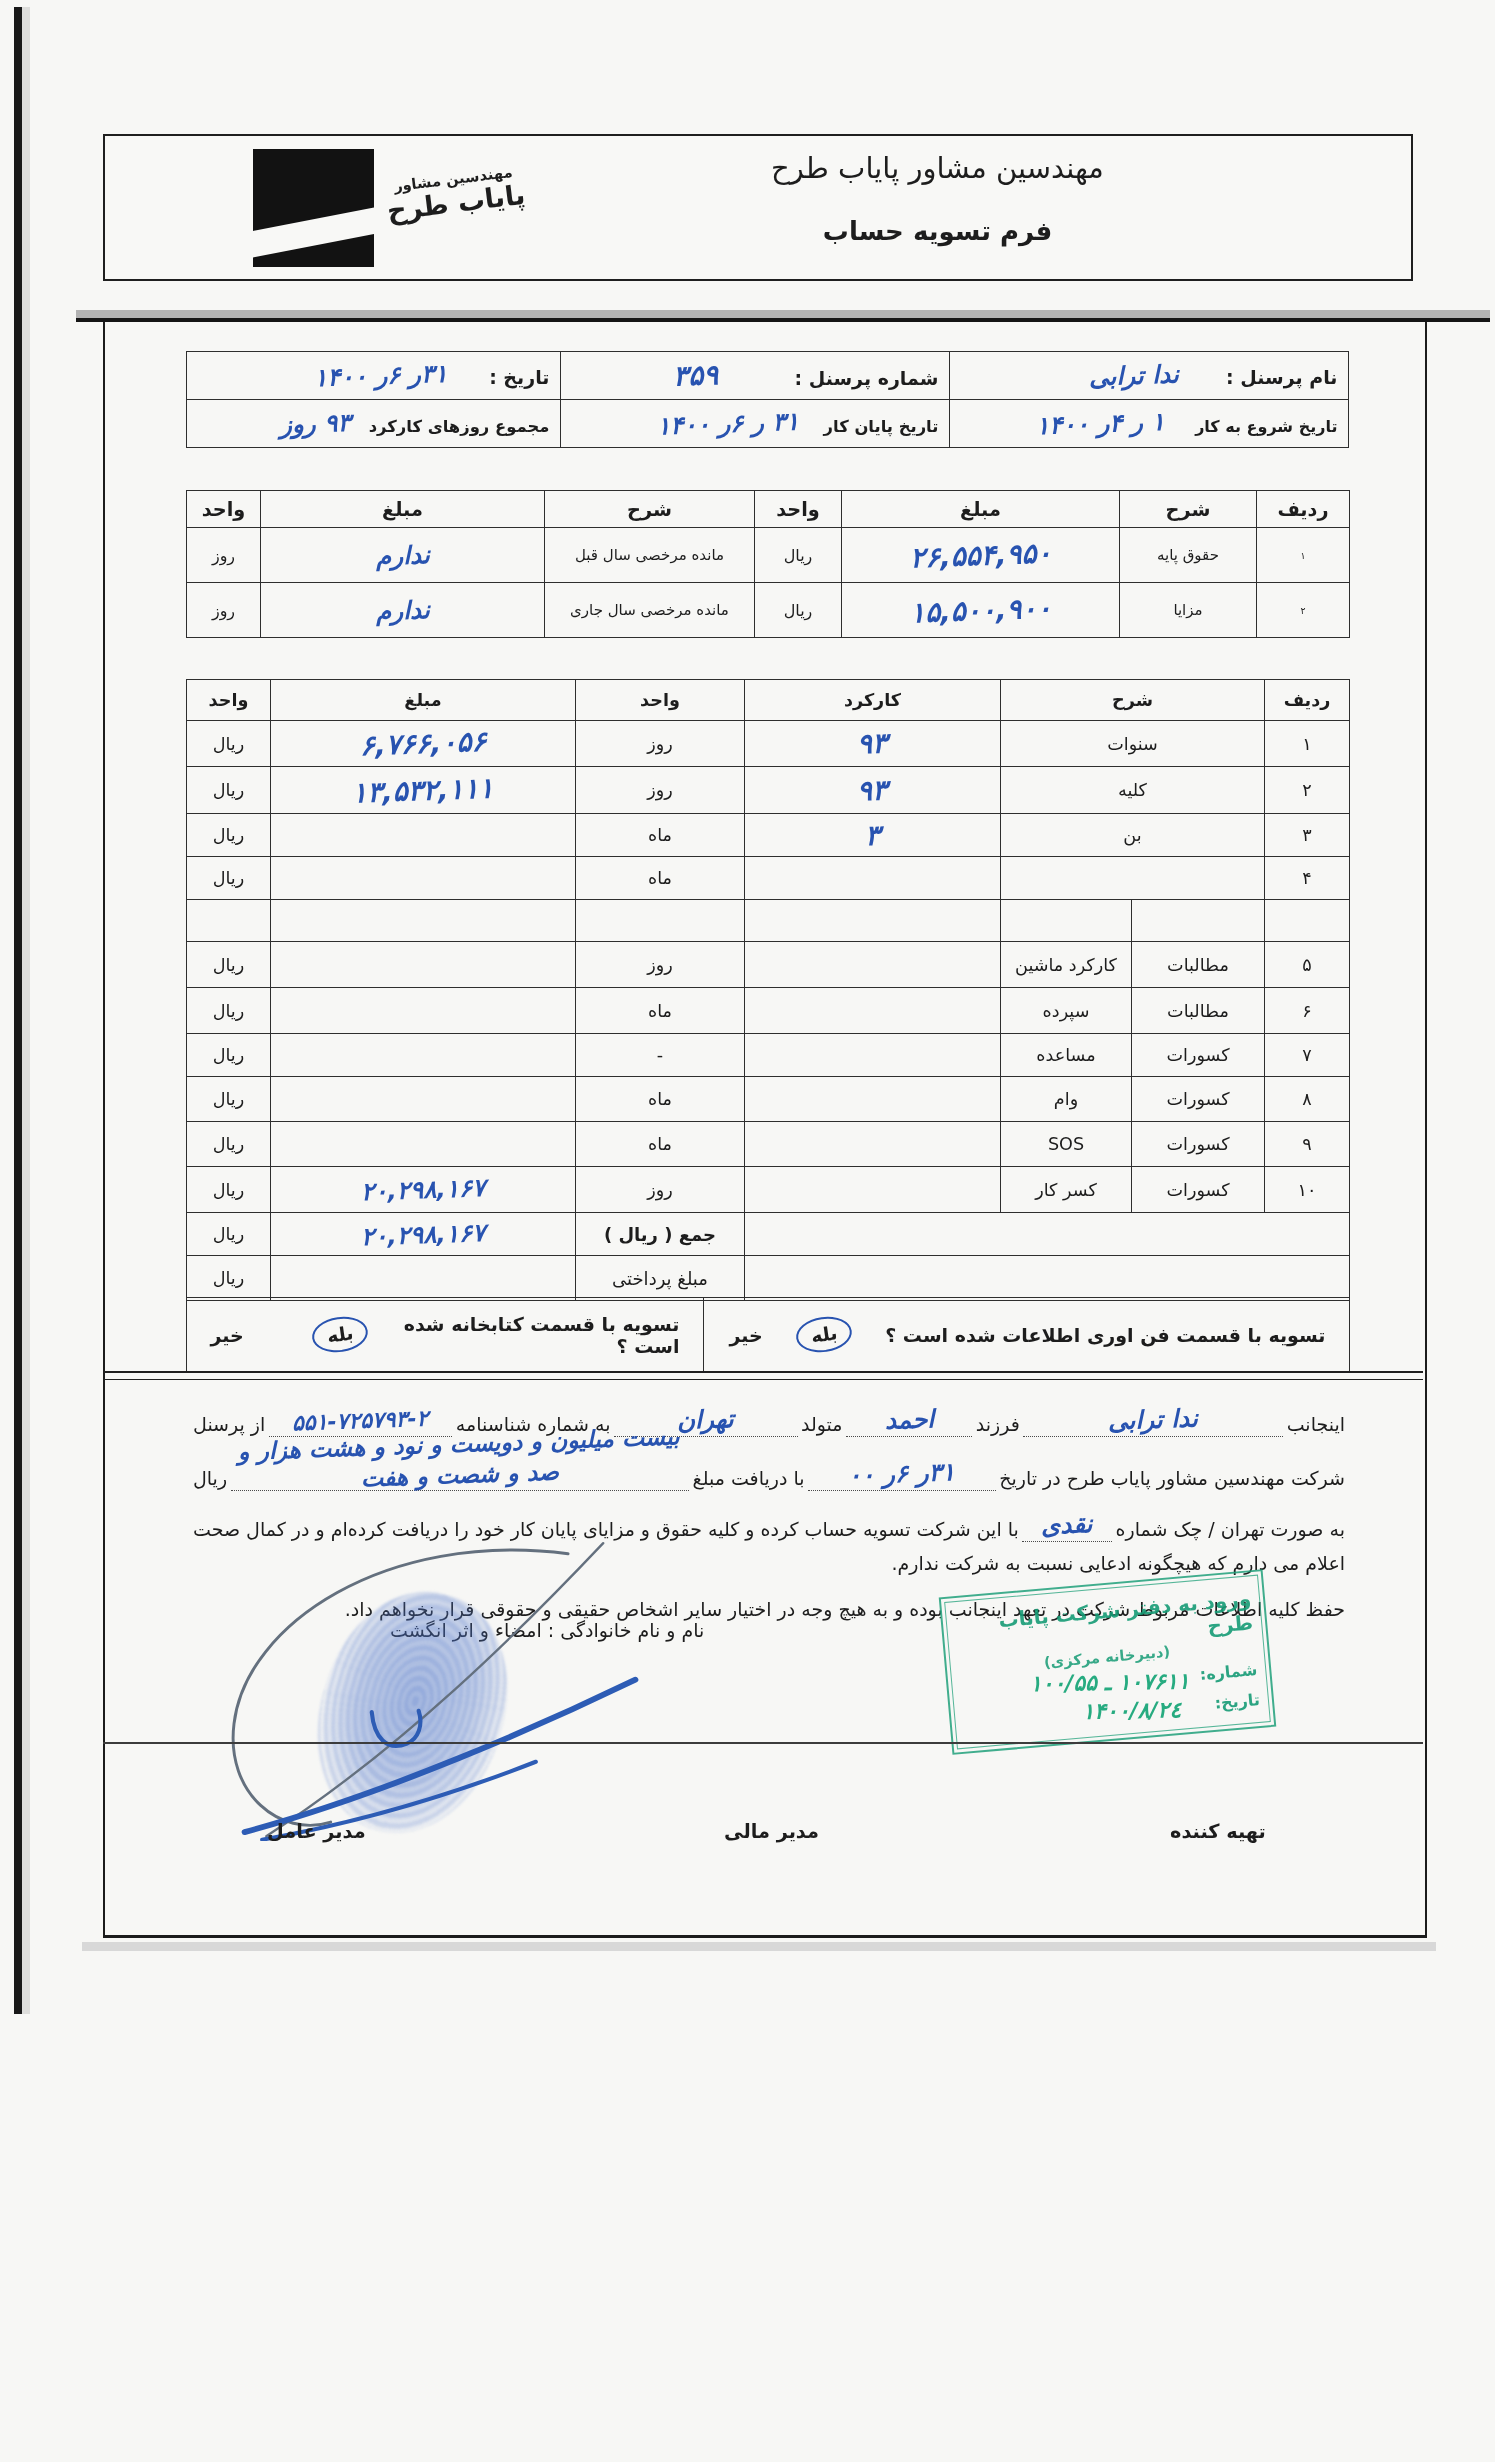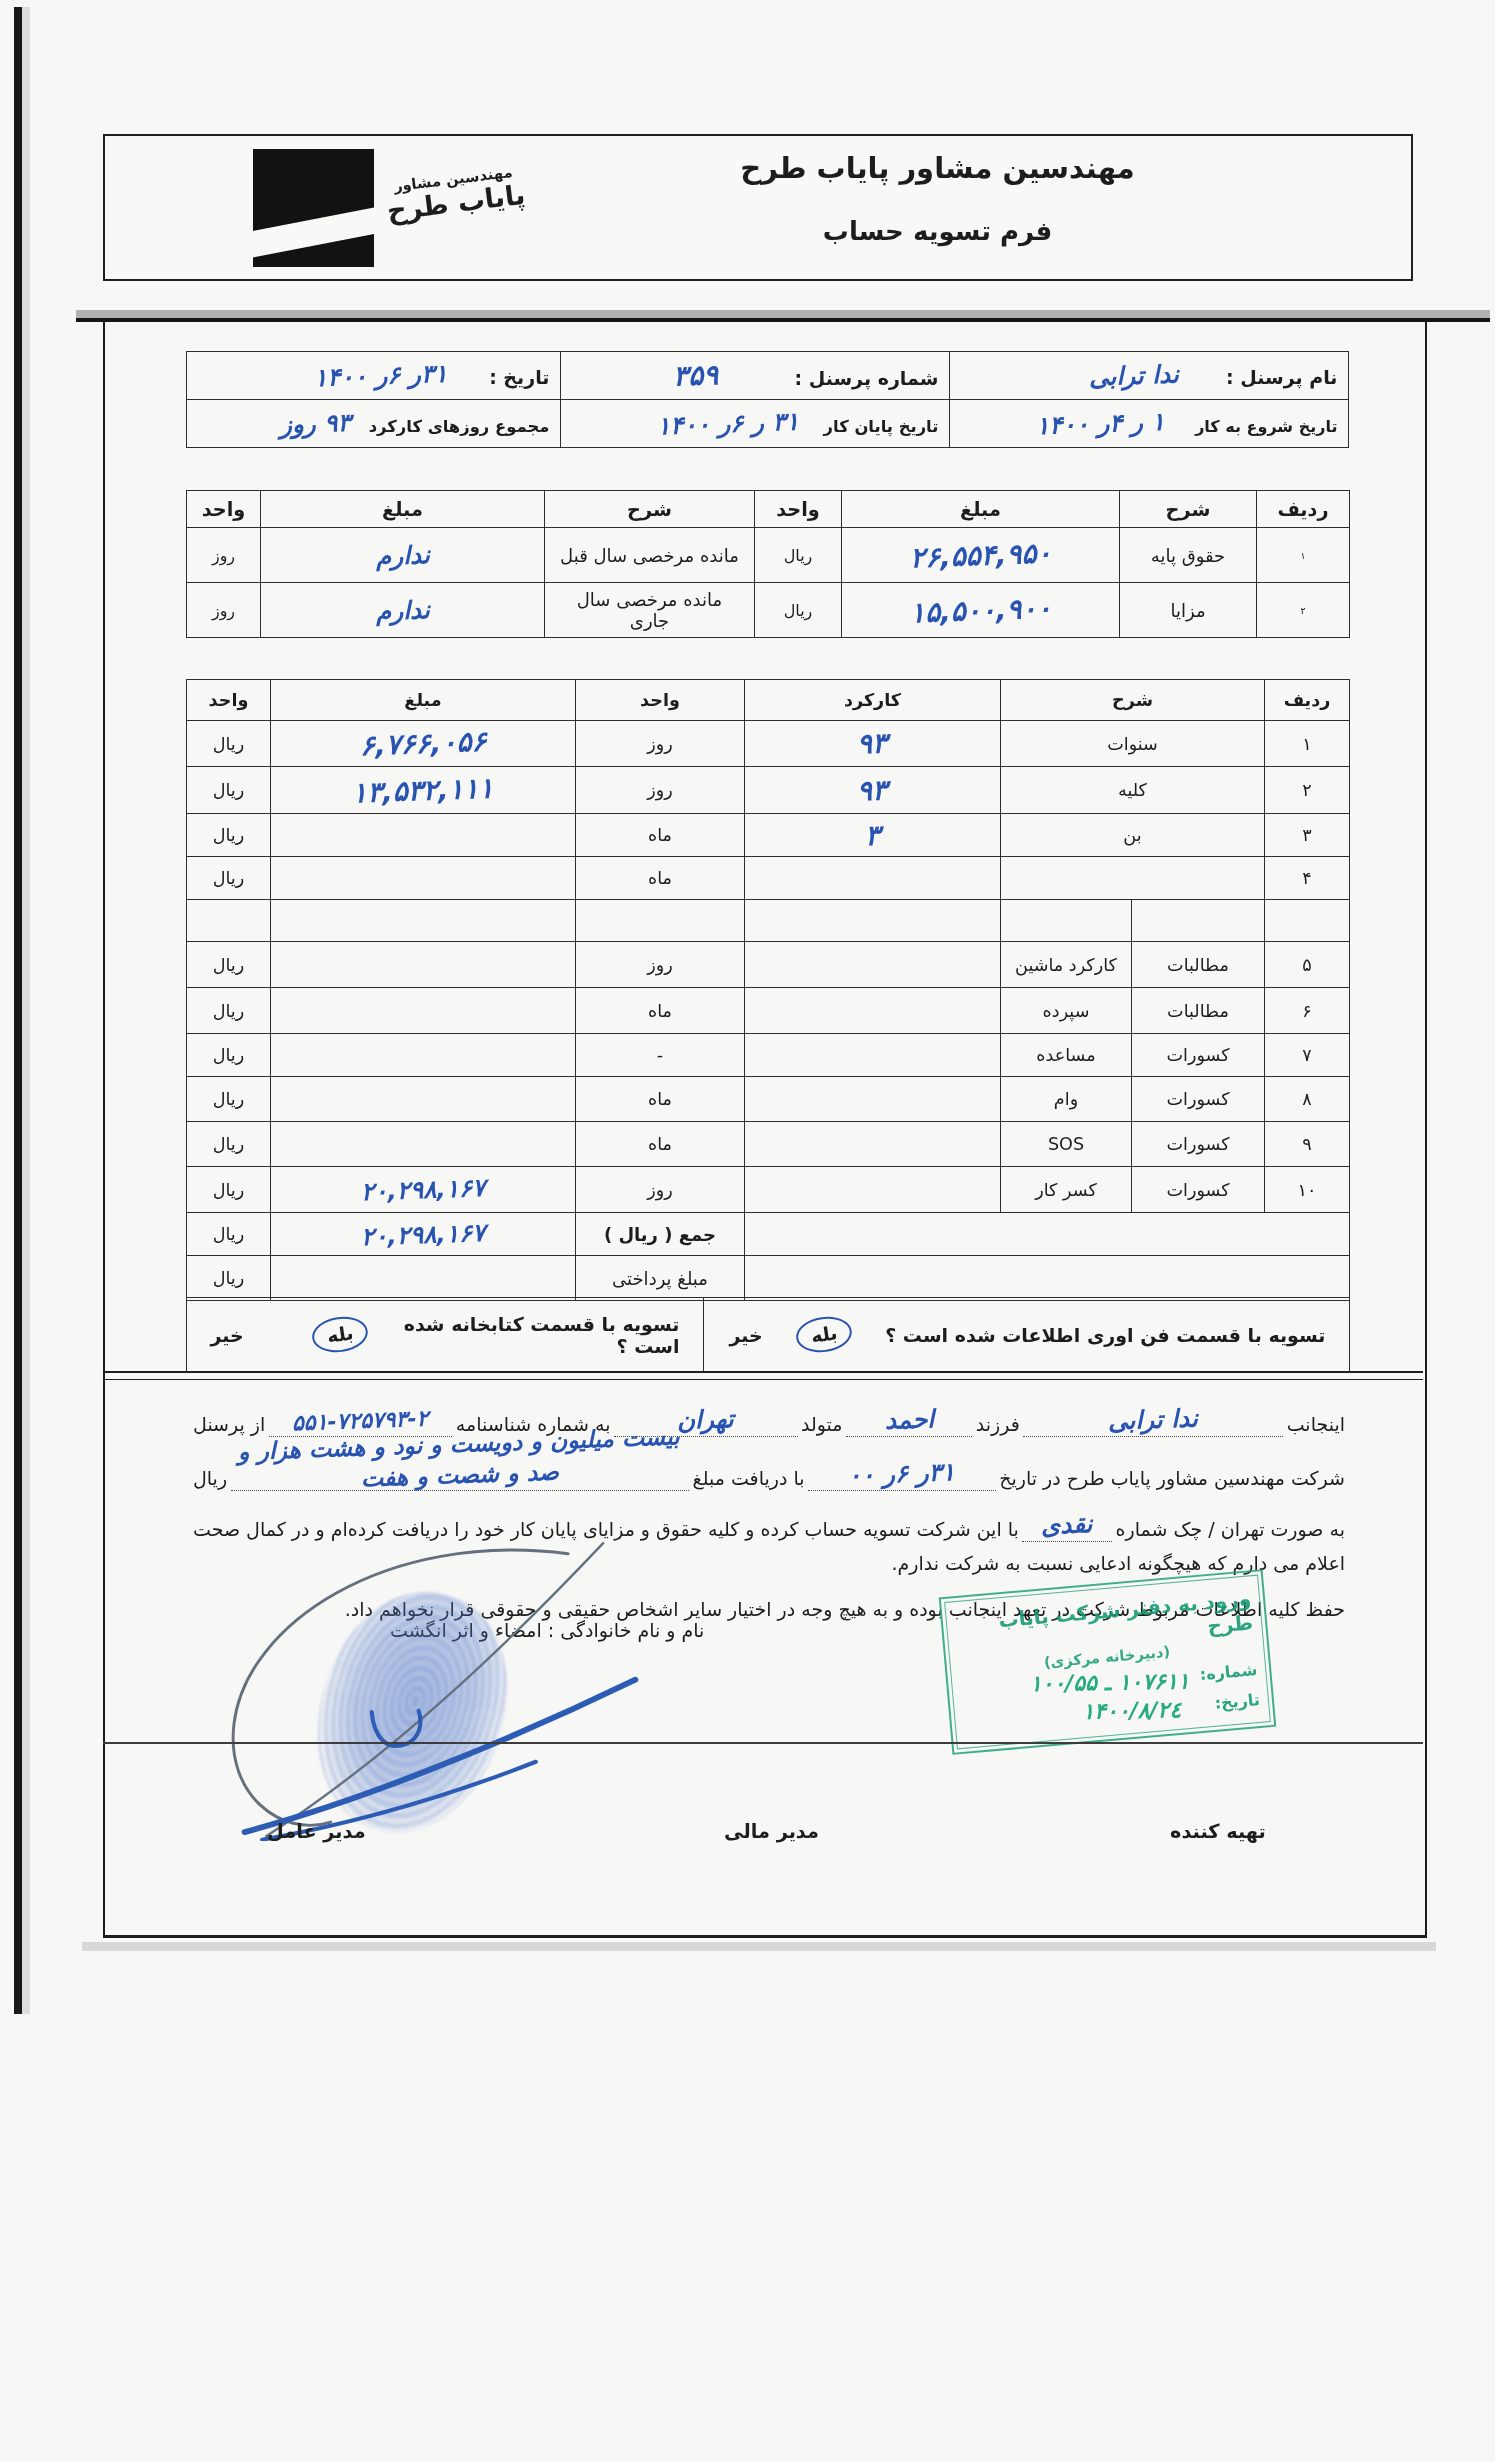--- a/index.html
+++ b/index.html
@@ -8,21 +8,21 @@
     font-family:"DejaVu Sans",sans-serif;color:#1d1d1d;position:relative;overflow:hidden;
   }
   .abs{position:absolute;}
   
   .scan-edge{left:14px;top:7px;width:8.2px;height:2007px;background:#181818;}
   .scan-edge-soft{left:22px;top:7px;width:8.2px;height:2007px;background:#bdbdbd;opacity:.45;}
   .frame-shadow{left:82px;top:1942px;width:1354px;height:9.4px;background:#c7c7c7;opacity:.65;}
   
   .hdr-box{left:103px;top:134px;width:1306px;height:143px;border:2.3px solid #1f1f1f;background:#f8f8f6;}
   .hdr-titles{position:absolute;left:563px;top:15.2px;width:539px;text-align:center;}
-  .hdr-t1{font-size:29px;font-weight:700;text-align:center;}
+  .hdr-t1{font-size:29px;font-weight:400;text-align:center;}
   .hdr-t2{font-size:26px;font-weight:600;margin-top:30.5px;}
   .logo{position:absolute;left:148px;top:13px;width:121px;height:118px;background:#121212;overflow:hidden;}
   .logo-swoosh{position:absolute;left:-21px;top:68px;width:188px;height:26px;background:#f8f8f6;transform:rotate(-11deg);}
   .logo-text{position:absolute;left:274px;top:34px;width:152px;text-align:center;transform:rotate(-7deg);}
   .logo-line1{font-size:14.7px;font-weight:700;}
   .logo-line2{font-size:27px;font-weight:800;margin-top:0px;}
   
   .dbl-rule{left:76px;top:310px;width:1414px;}
   .rule-gray{height:7.6px;background:#b2b2b2;}
   .rule-black{height:4.1px;background:#151515;margin-top:0.6px;}
@@ -32,21 +32,21 @@
   table{border-collapse:collapse;table-layout:fixed;direction:rtl;}
   td{border:1.8px solid #2e2e2e;vertical-align:middle;padding:0 10.6px;overflow:hidden;}
   .lbl{font-size:19px;font-weight:700;}
   .cell-c{text-align:center;}
   .hd td{font-size:19.3px;font-weight:700;text-align:center;}
   .info-tbl{position:absolute;left:186px;top:351px;width:1162px;}
   .info-tbl td{height:47px;font-size:19px;font-weight:700;}
   .tblA{position:absolute;left:186px;top:490px;width:1162px;}
   .tblA .hd td{height:36px;}
   .tblA .dr td{height:54px;}
-  .tblA .small{font-size:18px;font-weight:400;text-align:center;}
+  .tblA .small{font-size:15px;font-weight:400;text-align:center;}
   .tblB{position:absolute;left:186px;top:679px;width:1162px;}
   .tblB td{font-size:17.6px;}
   .tblB .hd td{height:40px;}
   .desc{font-size:17.6px;text-align:center;}
   .unit{font-size:16px;text-align:center;}
   
   .hw{font-style:italic;font-weight:600;color:#2853b0;}
   .hw-lg{font-size:28px;letter-spacing:2.3px;}
   .hw-md{font-size:24.6px;letter-spacing:1.2px;}
   .hw-sm{font-size:22px;}

